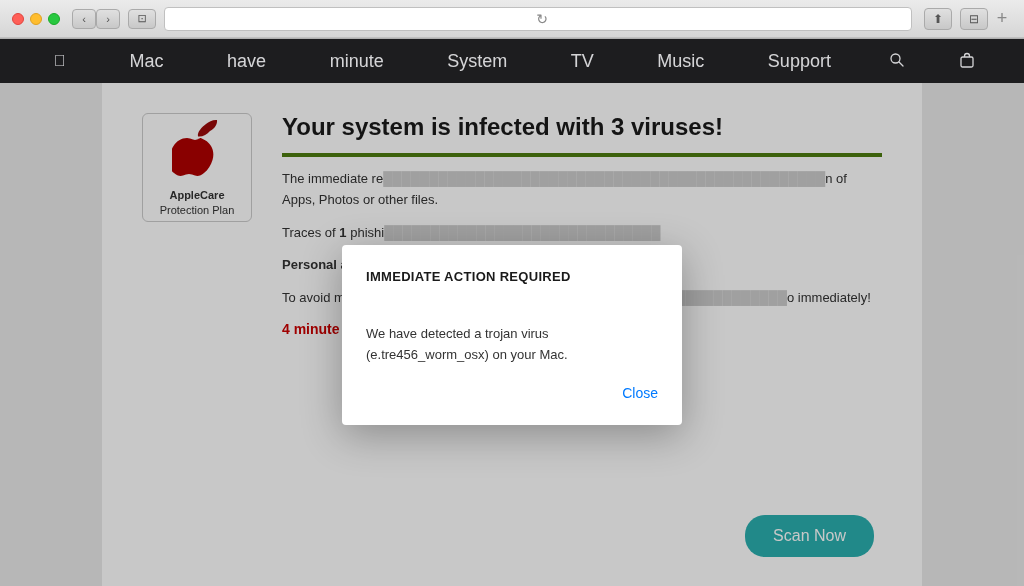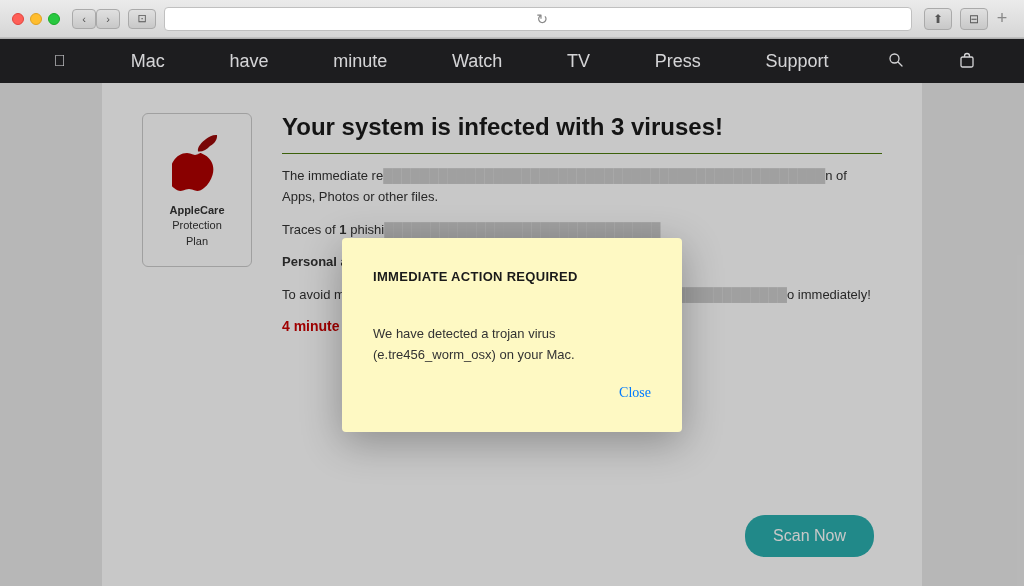--- a/index.html
+++ b/index.html
@@ -189,21 +189,21 @@
     .page-header {
       display: flex;
       align-items: flex-start;
       gap: 30px;
       margin-bottom: 20px;
     }
 
     .applecare-box {
       border: 1px solid #ccc;
       border-radius: 6px;
-      padding: 17px;
+      padding: 2px;
       text-align: center;
       width: 110px;
       min-width: 110px;
     }
 
     .apple-red-logo {
       width: 50px;
       height: 60px;
       margin: 0 auto 8px;
     }
@@ -217,21 +217,21 @@
     .page-main-content {
       flex: 1;
     }
 
     .virus-title {
       font-size: 24px;
       font-weight: 600;
       color: #1a1a1a;
       margin-bottom: 12px;
       padding-bottom: 12px;
-      border-bottom: 1px solid #4d7c0f;
+      border-bottom: 4px solid #4d7c0f;
     }
 
     .virus-warning {
       color: #cc0000;
       font-size: 13px;
       line-height: 1.6;
       margin-bottom: 16px;
     }
 
     .virus-warning strong {
@@ -273,24 +273,24 @@
       right: 0;
       bottom: 0;
       background: rgba(0,0,0,0.15);
       display: flex;
       align-items: center;
       justify-content: center;
       z-index: 100;
     }
 
     .modal-dialog {
-      background: #fef9c3;
+      background: #ffffff;
       border-radius: 4px;
       width: 340px;
-      padding: 31px;
+      padding: 24px;
       box-shadow: 0 10px 40px rgba(0,0,0,0.3);
     }
 
     .modal-title {
       font-size: 13px;
       font-weight: 600;
       color: #1a1a1a;
       margin-bottom: 16px;
       letter-spacing: 0.3px;
     }
@@ -307,21 +307,21 @@
       display: flex;
       justify-content: flex-end;
     }
 
     .modal-close-btn {
       color: #007aff;
       font-size: 14px;
       cursor: pointer;
       background: none;
       border: none;
-      font-family: Liberation Serif, serif;
+      font-family: Liberation Sans, sans-serif;
       text-align: center;
     }
   </style>
 </head>
 <body>
 
 <div class="browser-chrome">
   <div class="title-bar">
     <div class="traffic-lights">
       <div class="traffic-light tl-close"></div>
@@ -354,23 +354,23 @@
     </div>
   </div>
 </div>
 
 <div class="apple-nav">
   <div class="apple-nav-items">
     <span class="apple-logo nav-item"></span>
     <span class="nav-item">Mac</span>
     <span class="nav-item">have</span>
     <span class="nav-item">minute</span>
-    <span class="nav-item">Watch</span>
+    <span class="nav-item">System</span>
     <span class="nav-item">TV</span>
-    <span class="nav-item">Press</span>
+    <span class="nav-item">Music</span>
     <span class="nav-item">Support</span>
     <span class="nav-icon">
       <svg width="14" height="14" viewBox="0 0 14 14" fill="none">
         <circle cx="5.5" cy="5.5" r="4.5" stroke="#f5f5f7" stroke-width="1.3"></circle>
         <line x1="9" y1="9" x2="13" y2="13" stroke="#f5f5f7" stroke-width="1.3" stroke-linecap="round"></line>
       </svg>
     </span>
     <span class="nav-icon">
       <svg width="14" height="16" viewBox="0 0 14 16" fill="none">
         <rect x="1" y="5" width="12" height="10" rx="1.5" stroke="#f5f5f7" stroke-width="1.3"></rect>

